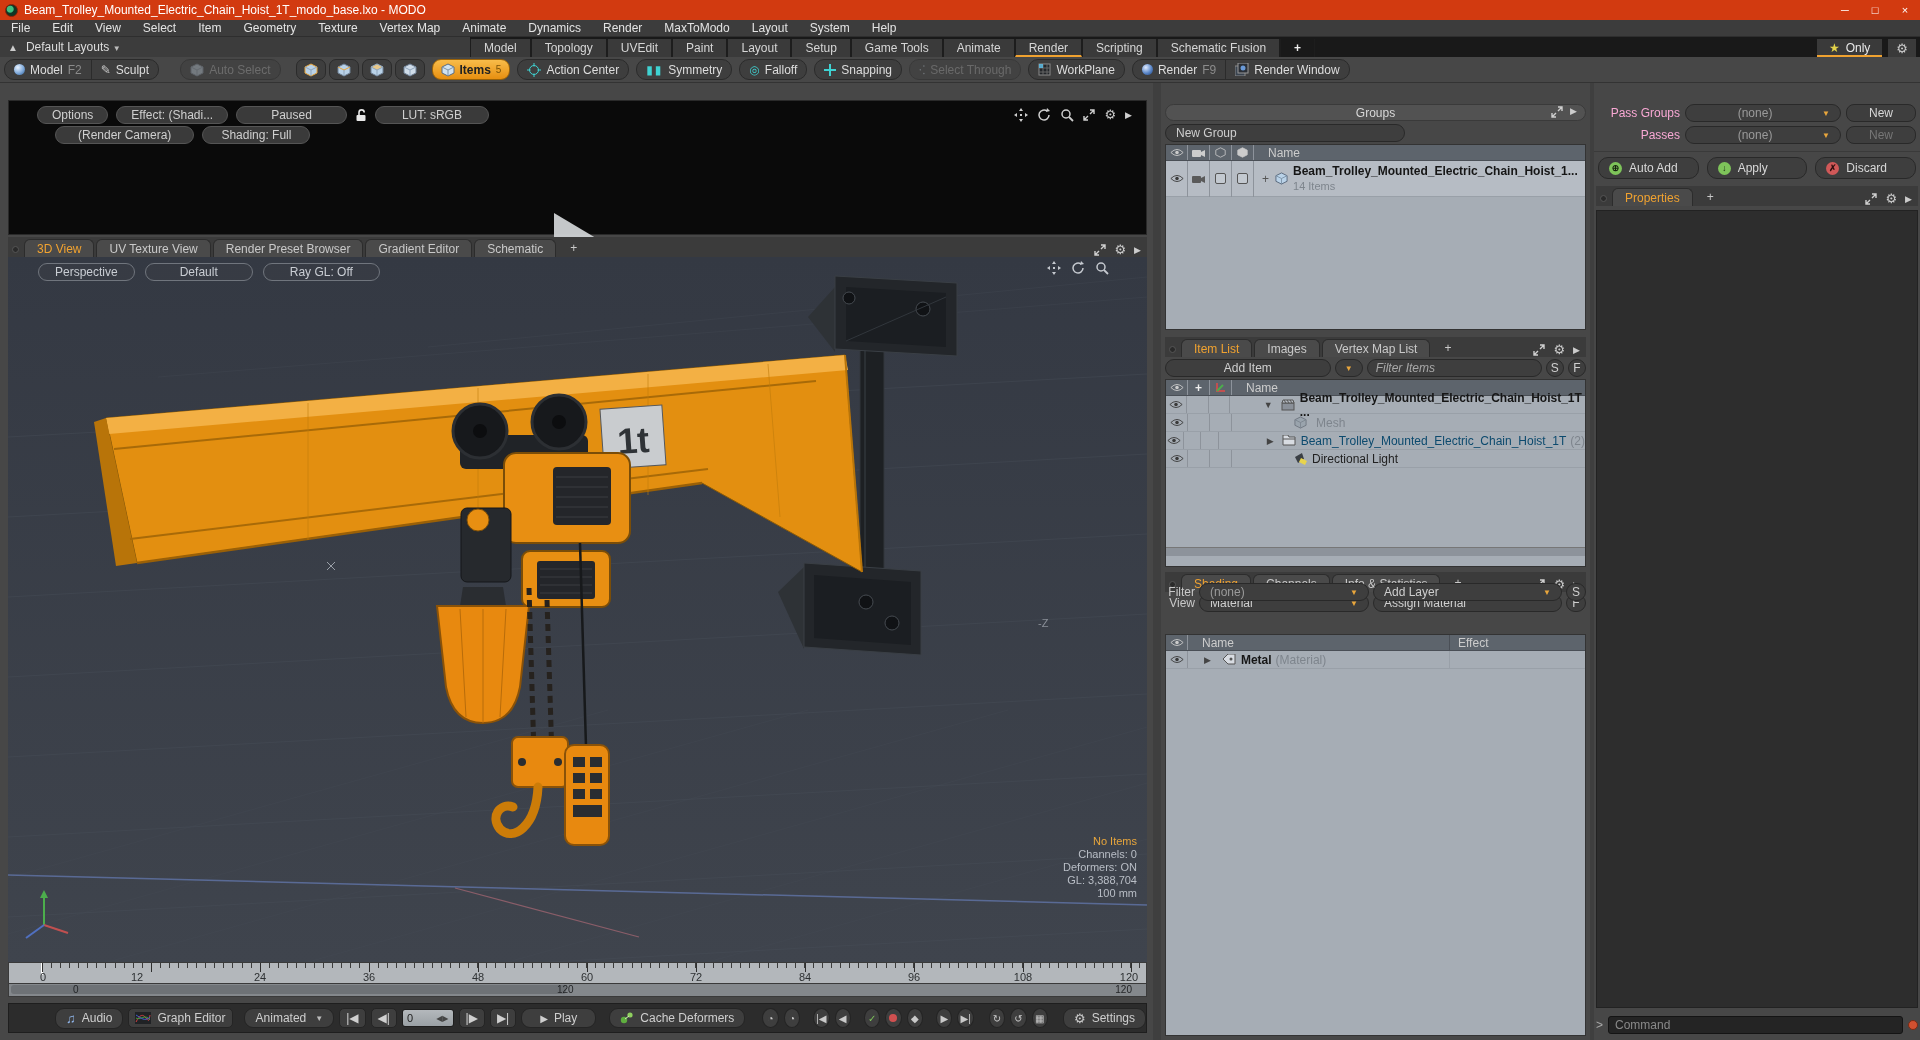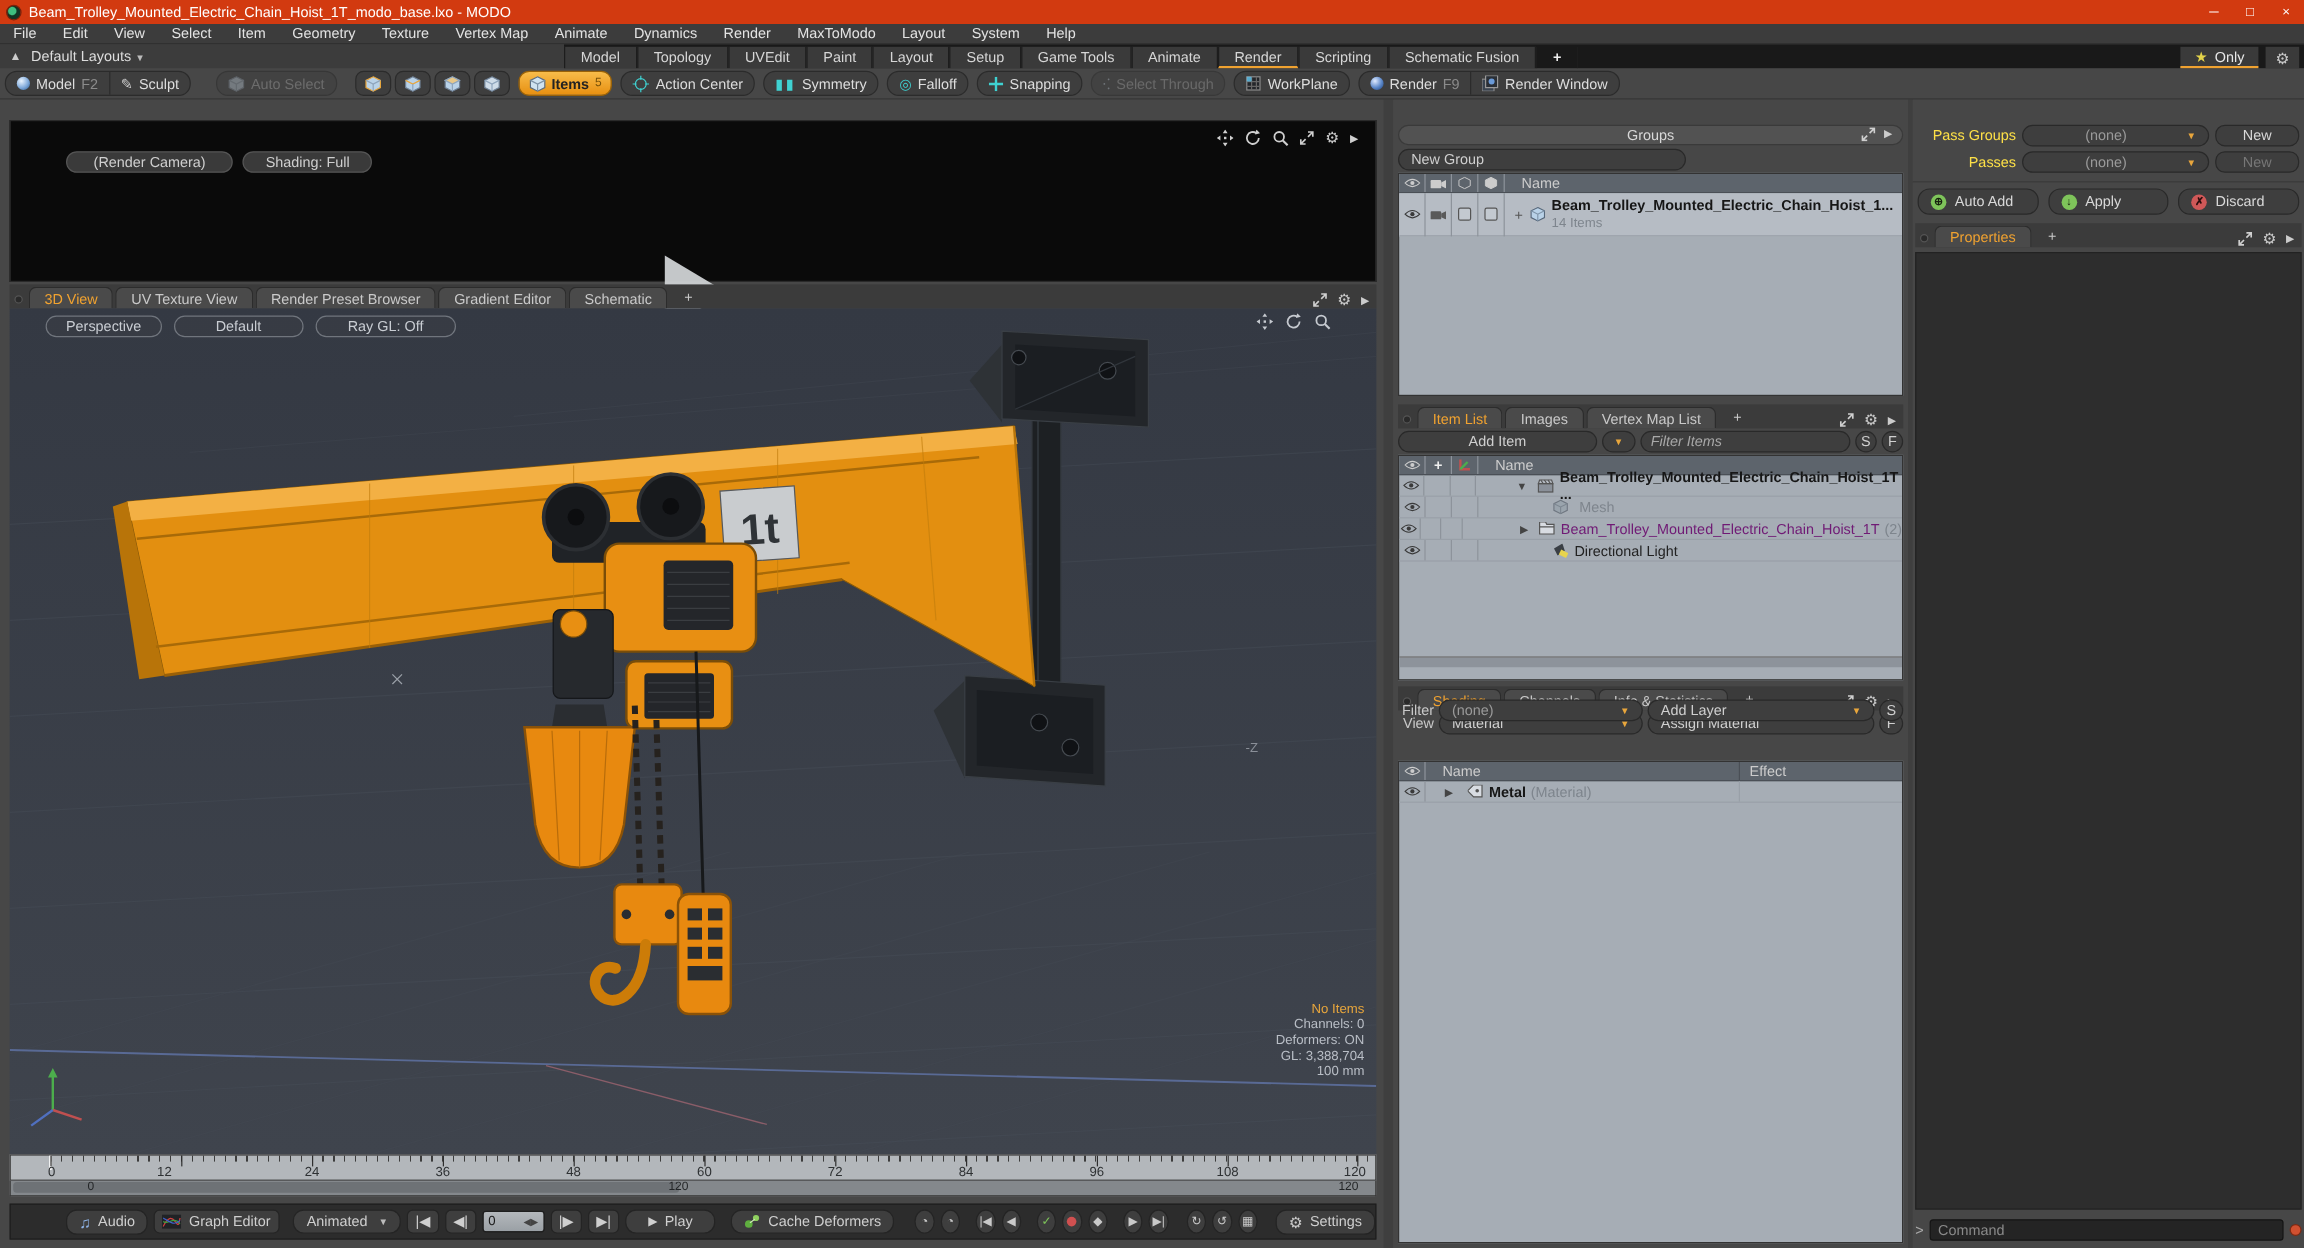--- a/index.html
+++ b/index.html
@@ -85,21 +85,21 @@
   .dbtn{background:#3e3e3e;border:1px solid #292929;border-radius:9px;color:#cfcfcf;padding:1px 10px;display:flex;align-items:center;white-space:nowrap;height:18px;}
   .ddown{justify-content:space-between;gap:8px;}
   .caret{font-size:8px;color:#e8a63c;}
   .filterin{background:#3e3e3e;border:1px solid #292929;border-radius:9px;color:#c9c9c9;padding:1px 8px;height:18px;font-family:"Liberation Sans",sans-serif;font-size:12px;}
   .filterin::placeholder{color:#a8a8a8;}
   .bold-dark{font-weight:bold;color:#161616;}
   .graytxt{color:#7e858d;}
   
   .rightcol{left:1594px;top:83px;width:326px;height:957px;background:#474747;}
   .prow{position:absolute;display:flex;align-items:center;gap:5px;}
-  .plabel{color:#fde047;width:86px;text-align:right;}
+  .plabel{color:#f9a8d4;width:86px;text-align:right;}
   .newbtn{background:#3e3e3e;border:1px solid #292929;border-radius:8px;color:#d8d8d8;padding:1px 22px;}
   .newbtn.dis{color:#777;}
   .bigbtn{background:#3e3e3e;border:1px solid #292929;border-radius:10px;color:#d8d8d8;padding:3px 10px;display:flex;align-items:center;gap:7px;}
   .cicn{width:13px;height:13px;border-radius:50%;display:flex;align-items:center;justify-content:center;font-size:9px;font-weight:bold;color:#17220f;}
   .propbox{position:absolute;left:2px;right:2px;top:127px;bottom:32px;background:#2d2d2d;border:1px solid #222;}
   .cmdbar{position:absolute;left:2px;right:2px;bottom:4px;height:22px;display:flex;align-items:center;gap:5px;}
   .cmdin{flex:1;height:18px;background:#242424;border:1px solid #141414;border-radius:3px;color:#bbb;padding:0 6px;font-family:"Liberation Sans",sans-serif;font-size:12px;}
   .cmdin::placeholder{color:#8a8a8a;}
   .reddot{width:10px;height:10px;border-radius:50%;background:#d05030;border:1px solid #7a2a14;}
   svg{display:block;}
@@ -285,20 +285,30 @@
           <circle cx="8" cy="5" r="2.5" fill="#6a9ad8"></circle>
         </svg>
     <span>Render Window</span>
       </div>
     </div>
 </div>
 
 <div class="abs leftcol-frame"></div>
 
 <div class="abs rpreview">
+  <div class="rp-row" style="left:28px;top:5px;">
+    <span class="pill">Options</span>
+    <span class="pill">Effect: (Shadi...</span>
+    <span class="pill" style="padding:1px 34px;">Paused</span>
+    <svg width="12" height="14" viewBox="0 0 12 14">
+        <rect x="1.5" y="7" width="9" height="6" rx="1" fill="#e8e8e8"></rect>
+        <path d="M4 7 V4.5 a2.6 2.6 0 0 1 5.2 0" fill="none" stroke="#e8e8e8" stroke-width="1.6"></path>
+      </svg>
+    <span class="pill" style="padding:1px 26px;">LUT: sRGB</span>
+  </div>
   <div class="rp-row" style="left:46px;top:25px;">
     <span class="pill" style="padding:1px 22px;">(Render Camera)</span>
     <span class="pill" style="padding:1px 18px;">Shading: Full</span>
   </div>
   <div class="rp-icons">
     <svg width="14" height="14" viewBox="0 0 14 14">
         <path d="M7 0 L9 3 H5 Z M7 14 L5 11 H9 Z M0 7 L3 5 V9 Z M14 7 L11 9 V5 Z" fill="#cfcfcf"></path>
         <rect x="6" y="6" width="2" height="2" fill="#cfcfcf"></rect>
       </svg>
     <svg width="14" height="14" viewBox="0 0 14 14">
@@ -738,21 +748,21 @@
         </span>
       <span class="lcol"></span>
         <span class="lcol"></span>
       <span style="padding-left:48px;font-size:9px;color:#444;">▶</span>
       <span style="margin-left:8px;">
           <svg width="14" height="11" viewBox="0 0 14 11">
             <path d="M1 3 L1 10 L13 10 L13 2 L7 2 L6 0 L1 0 Z" fill="#d8dce2" stroke="#555"></path>
             <path d="M1 4 L13 4" stroke="#555"></path>
           </svg>
         </span>
-      <span style="margin-left:5px;color:#701a75;">Beam_Trolley_Mounted_Electric_Chain_Hoist_1T</span>
+      <span style="margin-left:5px;color:#0c4a6e;">Beam_Trolley_Mounted_Electric_Chain_Hoist_1T</span>
       <span class="graytxt" style="margin-left:4px;">(2)</span>
     </div>
     <div class="lrow">
       <span class="lcol">
           <svg class="evsvg" viewBox="0 0 16 10">
             <path d="M1 5 Q8 -2 15 5 Q8 12 1 5 Z" fill="none" stroke="#3a3a3a"></path>
             <circle cx="8" cy="5" r="2" fill="#3a3a3a"></circle>
           </svg>
         </span>
       <span class="lcol"></span>

